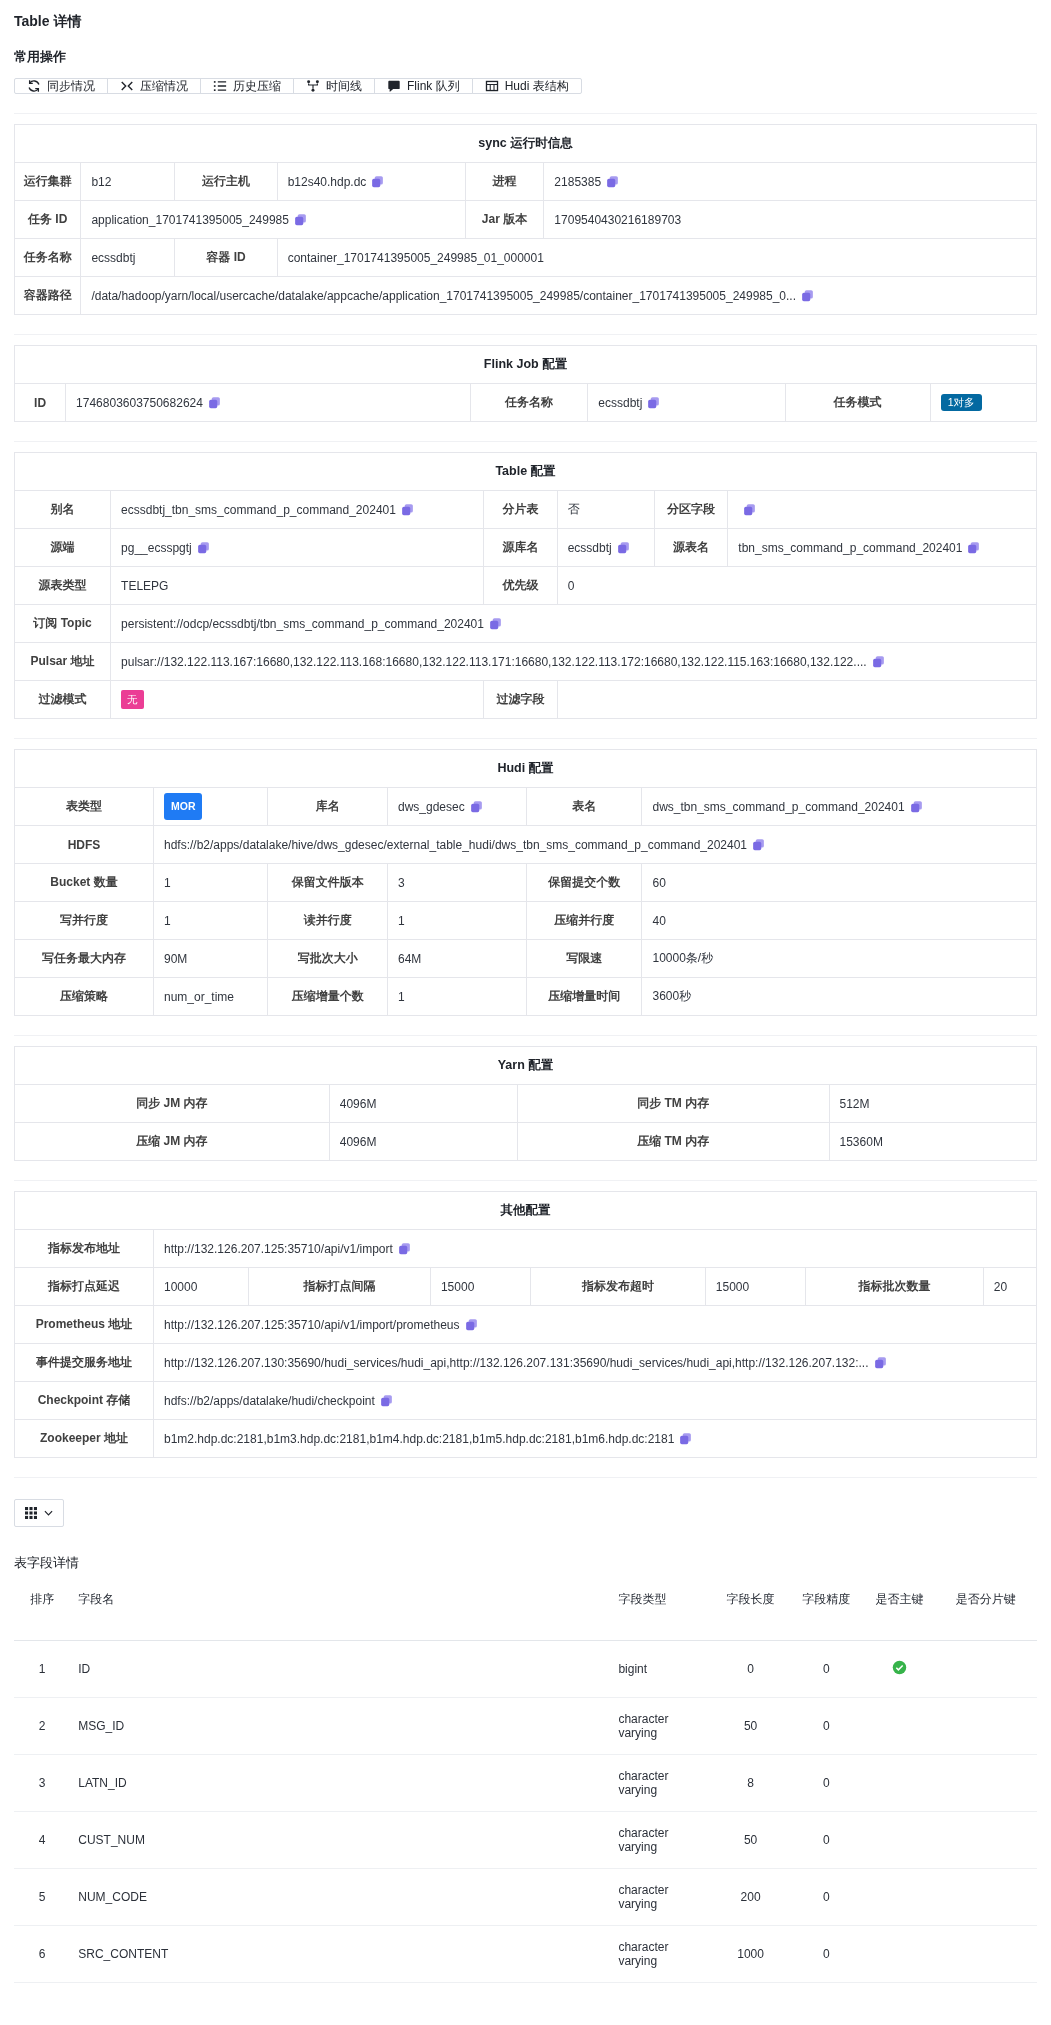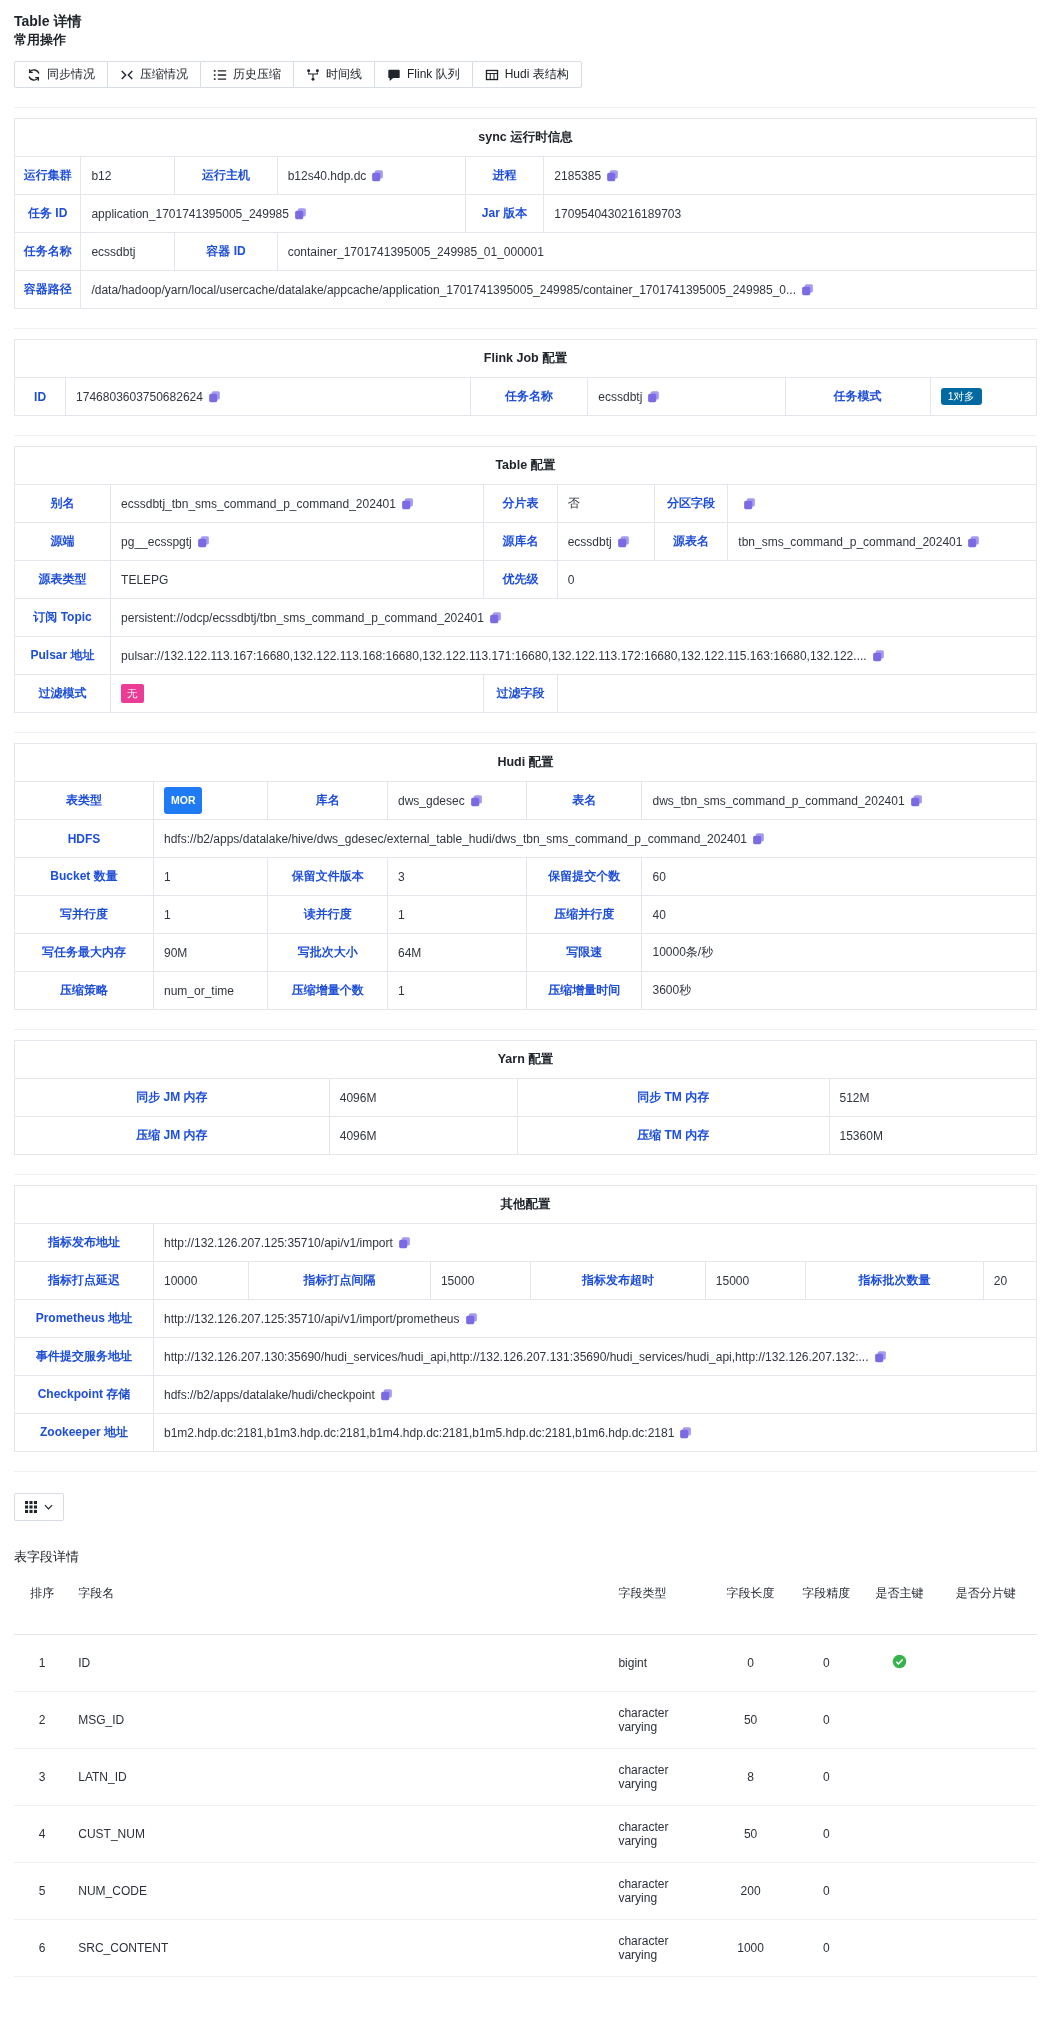--- a/index.html
+++ b/index.html
@@ -5,36 +5,36 @@
   * { box-sizing: border-box; }
   html, body { margin: 0; padding: 0; }
   body {
     width: 1051px; height: 2025px; overflow: hidden;
     background: #ffffff; color: #20242b;
     font-family: "Liberation Sans", "DejaVu Sans", sans-serif;
     font-size: 12px;
   }
   .page { padding: 6px 14px 0; }
   .page-title { font-size: 14px; font-weight: 600; padding-top: 7px; }
-  .ops-heading { font-size: 13px; font-weight: 700; }
+  .ops-heading { margin-top: 17px; font-size: 13px; font-weight: 700; }
   .btn-group { margin-top: 12px; display: flex; }
   .abtn {
     display: inline-flex; align-items: center; gap: 6px;
-    height: 27px; padding: 0 12px; background: #fff;
+    height: 16px; padding: 0 12px; background: #fff;
     border: 1px solid #d8dce3; color: #20242b; font-size: 12px;
     margin-left: -1px; cursor: pointer; font-family: inherit; white-space: nowrap;
   }
   .abtn:first-child { margin-left: 0; border-radius: 2px 0 0 2px; }
   .abtn:last-child { border-radius: 0 2px 2px 0; }
   .ic { display: inline-flex; align-items: center; line-height: 0; }
   .divider { border-top: 1px solid #f0f1f4; margin: 19px 0 10px; }
   table.cfg { width: 100%; border-collapse: collapse; table-layout: fixed; font-size: 12px; }
   .cfg th.title { border: 1px solid #e5e6eb; height: 38px; font-size: 12.5px; font-weight: 700; text-align: center; color: #20242b; }
   .cfg td { border: 1px solid #e5e6eb; height: 38px; padding: 4px 10px; overflow: hidden; }
-  .cfg td.lab { font-weight: 700; text-align: center; padding: 4px 5px; white-space: nowrap; color: #1d4ed8; }
+  .cfg td.lab { font-weight: 700; text-align: center; padding: 4px 5px; white-space: nowrap; color: #404040; }
   .cfg td.val { color: #30353e; white-space: nowrap; }
   .copy { display: inline-block; margin-left: 5px; vertical-align: -2px; cursor: pointer; line-height: 0; }
   .badge { display: inline-block; color: #fff; font-size: 10.5px; line-height: 1; padding: 3px 7px; border-radius: 3px; }
   .badge-purple { background: #0369a1; }
   .badge-pink { background: #eb3d95; border-radius: 2px; padding: 4px 6px; }
   .badge-blue { background: #1f7bf4; font-weight: 700; padding: 8px 7px; }
   .view-row { margin-top: 21px; }
   .view-btn {
     display: inline-flex; align-items: center; gap: 7px; height: 28px; padding: 0 10px;
     background: #fff; border: 1px solid #d8dce3; border-radius: 2px; cursor: pointer; color: #20242b;

